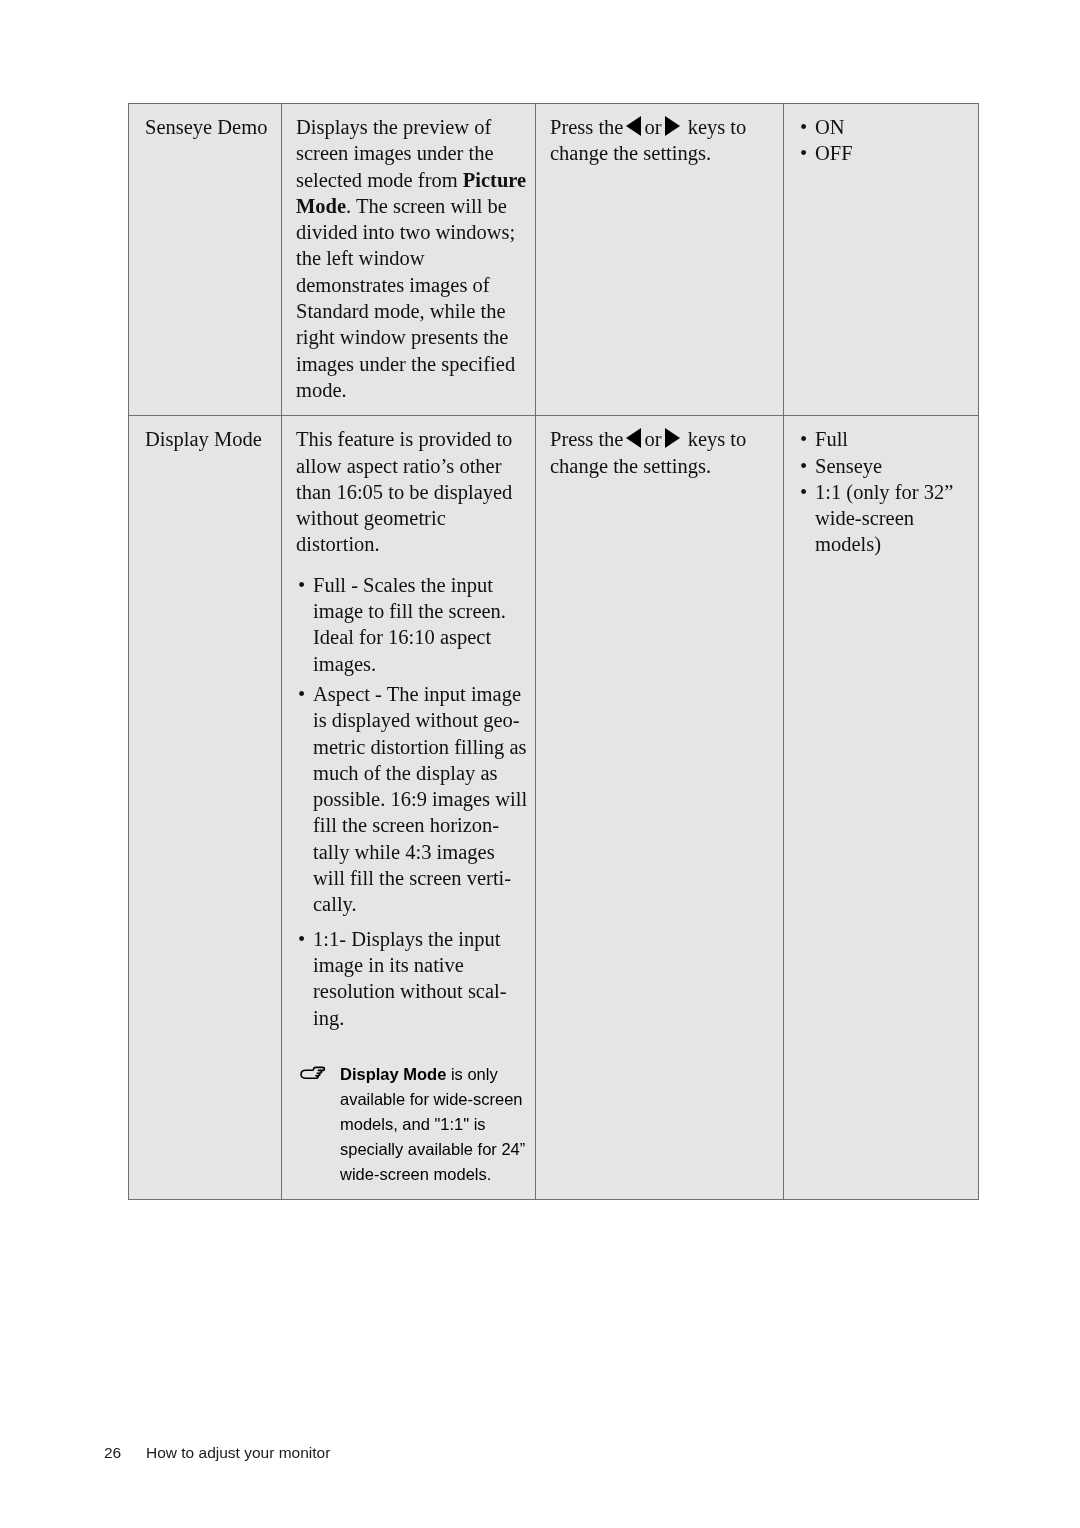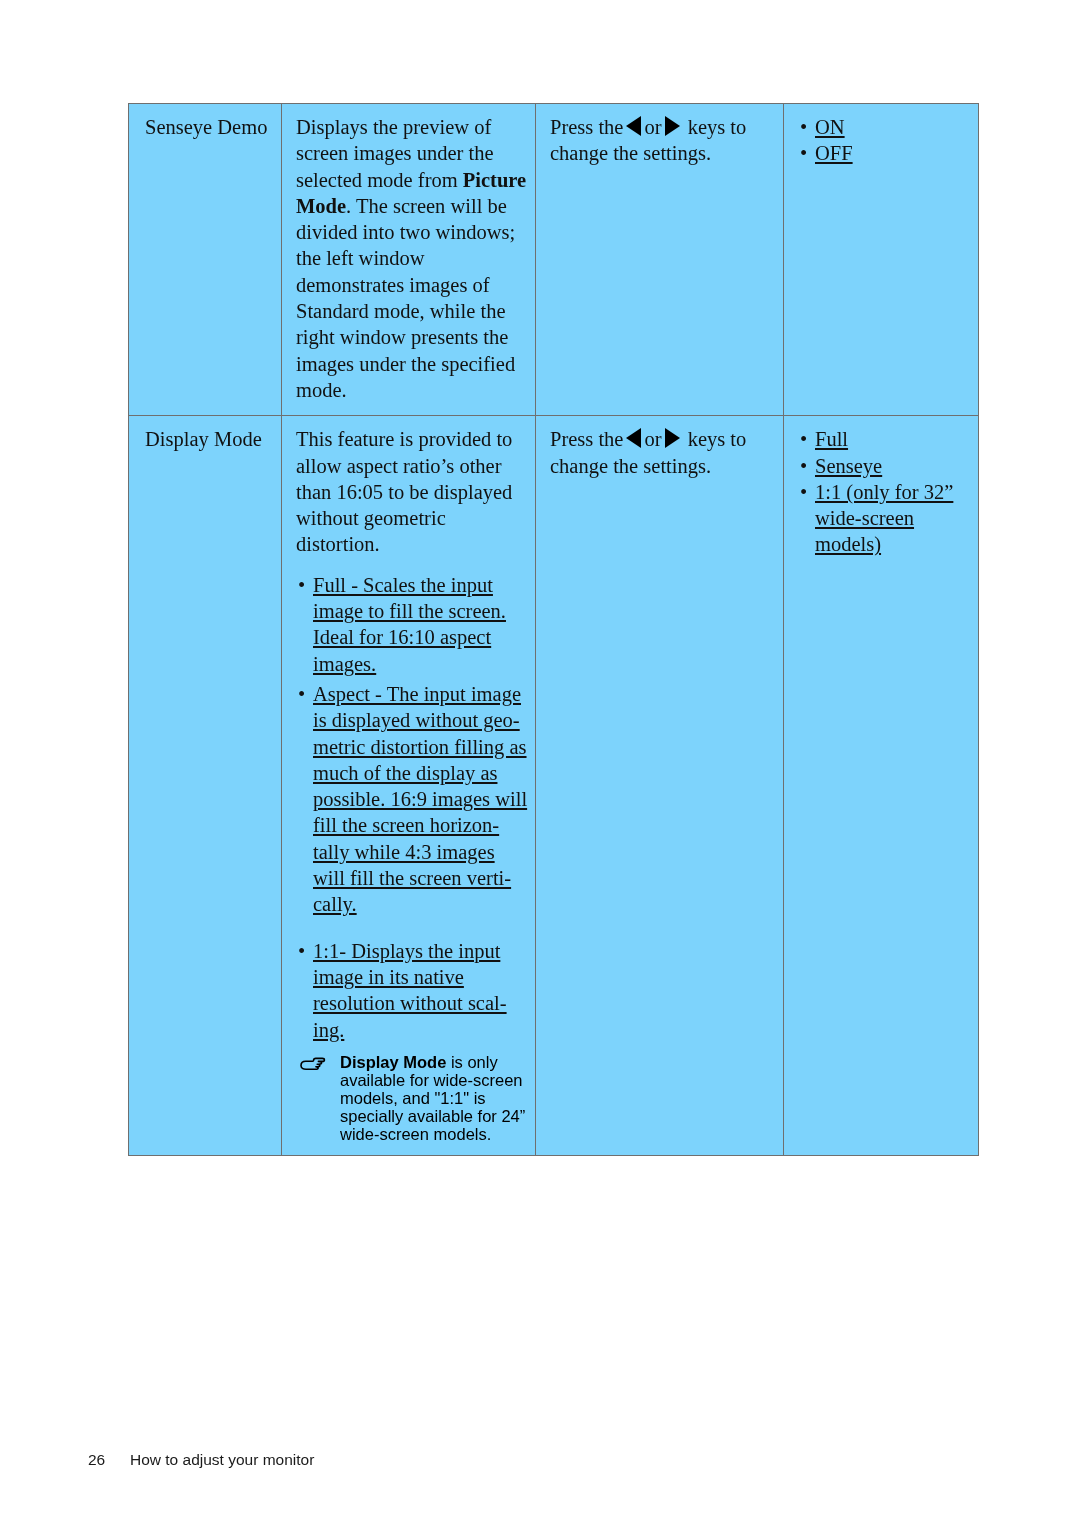--- a/index.html
+++ b/index.html
@@ -29,21 +29,21 @@
     left: 128px;
     top: 103px;
     width: 850px;
     border-collapse: collapse;
     table-layout: fixed;
   }
   table.spec-table td {
     border: 1px solid #6f6f6f;
     vertical-align: top;
     padding: 0;
-    background: #7dd3fc;
+    background: #e5e5e5;
   }
 
   col.c1 { width: 153px; }
   col.c2 { width: 254px; }
   col.c3 { width: 248px; }
   col.c4 { width: 195px; }
 
   .cell {
     padding: 10px 12px 12px 14px;
     font-size: 20.5px;
@@ -58,21 +58,20 @@
 
   .para { margin: 0; }
 
   b.bold { font-weight: bold; }
 
   
   ul.bl {
     list-style: none;
     margin: 0;
     padding: 0;
-    text-decoration: underline;
   }
   ul.bl li {
     position: relative;
     padding-left: 17px;
     margin: 0;
   }
   ul.bl li::before {
     content: "\2022";
     position: absolute;
     left: 2px;
@@ -100,47 +99,46 @@
   }
   .arrow-right {
     border-top: 10px solid transparent;
     border-bottom: 10px solid transparent;
     border-left: 15px solid #000;
   }
 
   
   .note {
     position: relative;
-    margin-top: 10px;
+    margin-top: 31px;
     padding-left: 44px;
     font-family: "Liberation Sans", "DejaVu Sans", sans-serif;
     font-size: 16.5px;
-    line-height: 18px;
+    line-height: 25px;
     color: #000000;
   }
   .note .hand-icon {
     position: absolute;
     left: 2px;
     top: 2px;
     width: 32px;
     height: 20px;
   }
   .note .note-text { display: block; }
   .note b { font-weight: bold; }
 
   
   .footer {
     position: absolute;
-    left: 88px;
+    left: 104px;
     top: 1444px;
     font-family: "Liberation Sans", "DejaVu Sans", sans-serif;
     font-size: 15.5px;
     color: #1a1a1a;
     white-space: nowrap;
-    margin-top: 7px;
   }
   .footer .pg { display: inline-block; width: 42px; }
 </style>
 </head>
 <body>
 
 <div class="page">
 
   <table class="spec-table">
     <colgroup>
@@ -190,21 +188,21 @@
 
         <td>
           <div class="cell desc">
             <p class="para">This feature is provided to allow aspect ratio’s other than 16:05 to be displayed without geometric distortion.</p>
 
             <div class="gap"></div>
 
             <ul class="bl spaced">
               <li>Full - Scales the input image to fill the screen. Ideal for 16:10 aspect images.</li>
               <li style="">Aspect - The input image is displayed without geo-metric distortion filling as much of the display as possible. 16:9 images will fill the screen horizon-tally while 4:3 images will fill the screen verti-cally.</li>
-              <li style="margin-top:20px">1:1- Displays the input image in its native resolution without scal-ing.</li>
+              <li style="margin-top:8px">1:1- Displays the input image in its native resolution without scal-ing.</li>
             </ul>
 
             <div class="note">
               <svg class="hand-icon" viewBox="0 0 32 20">
                 <path d="M3 10.5 C3 7.8 5.2 6.3 7.8 6.3 L14.6 6.3
                          C15.3 6.3 15.6 5.9 15.6 5.3
                          C15.6 4.2 16.5 3.4 17.9 3.4
                          L24.3 3.4 C25.6 3.4 26.4 4.0 26.4 4.9
                          C26.4 5.8 25.6 6.4 24.3 6.4 L20.4 6.4
                          C22.6 6.4 23.6 6.9 23.6 7.8

